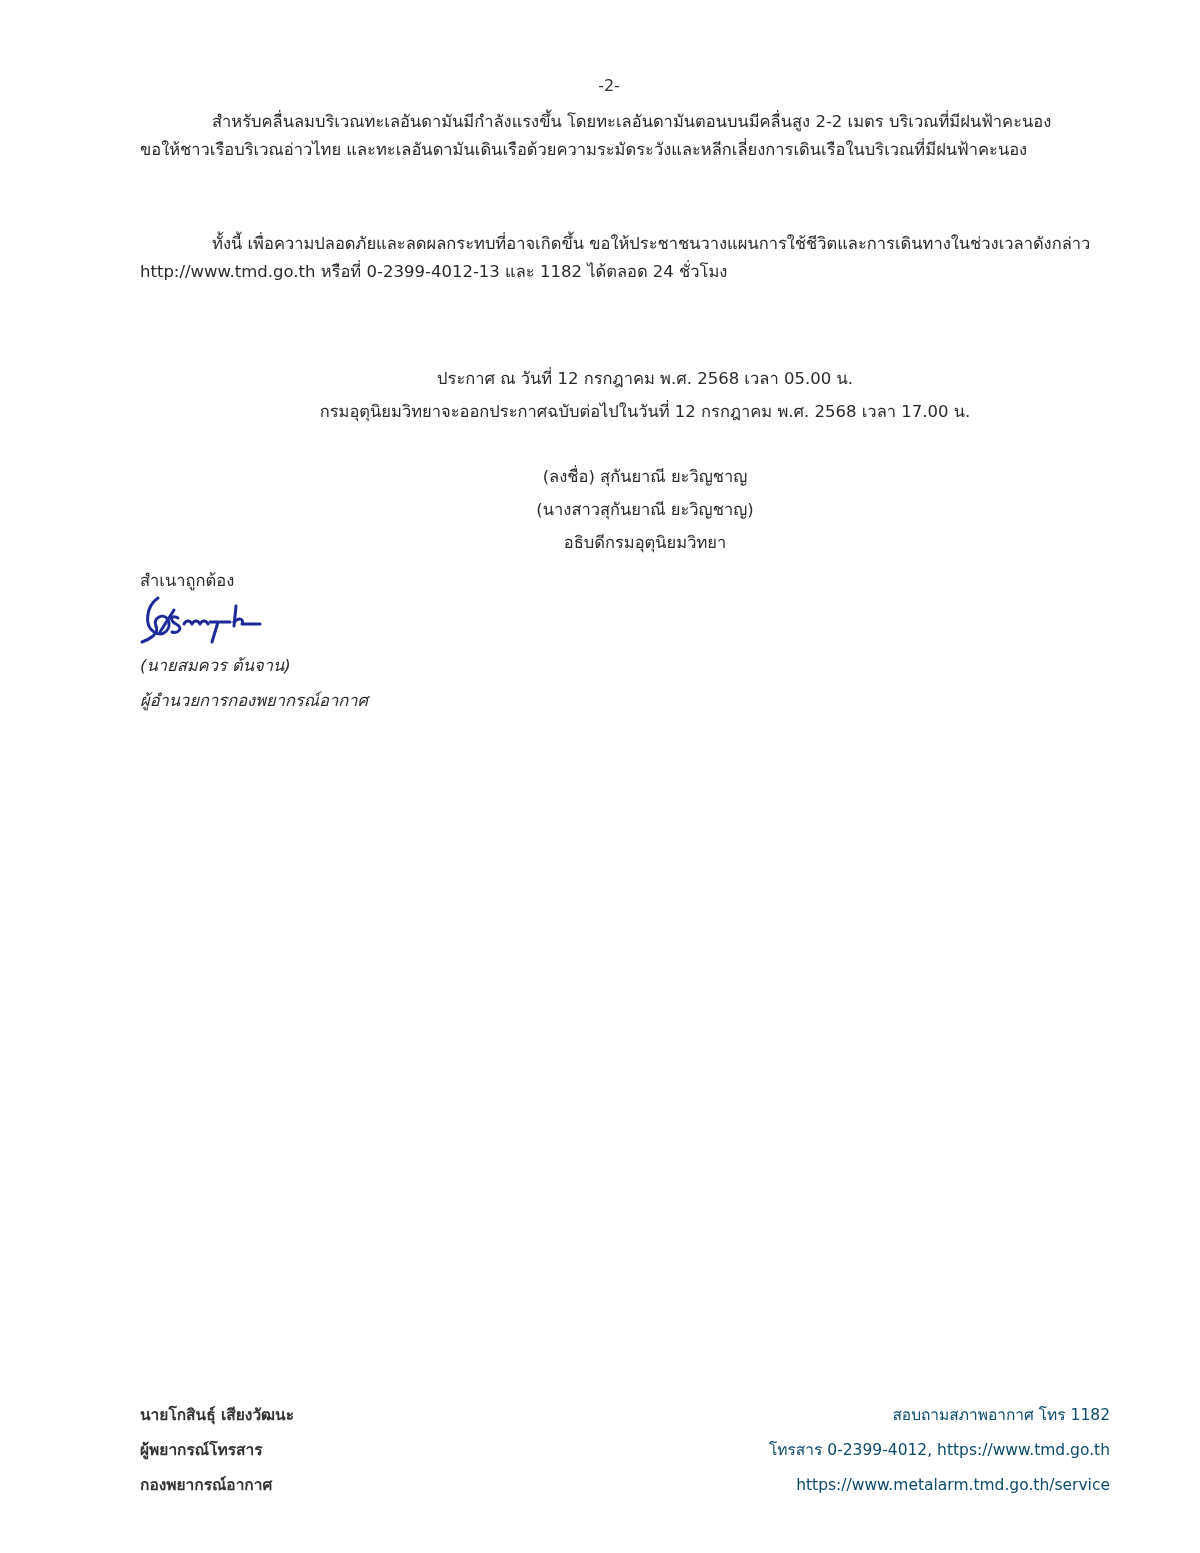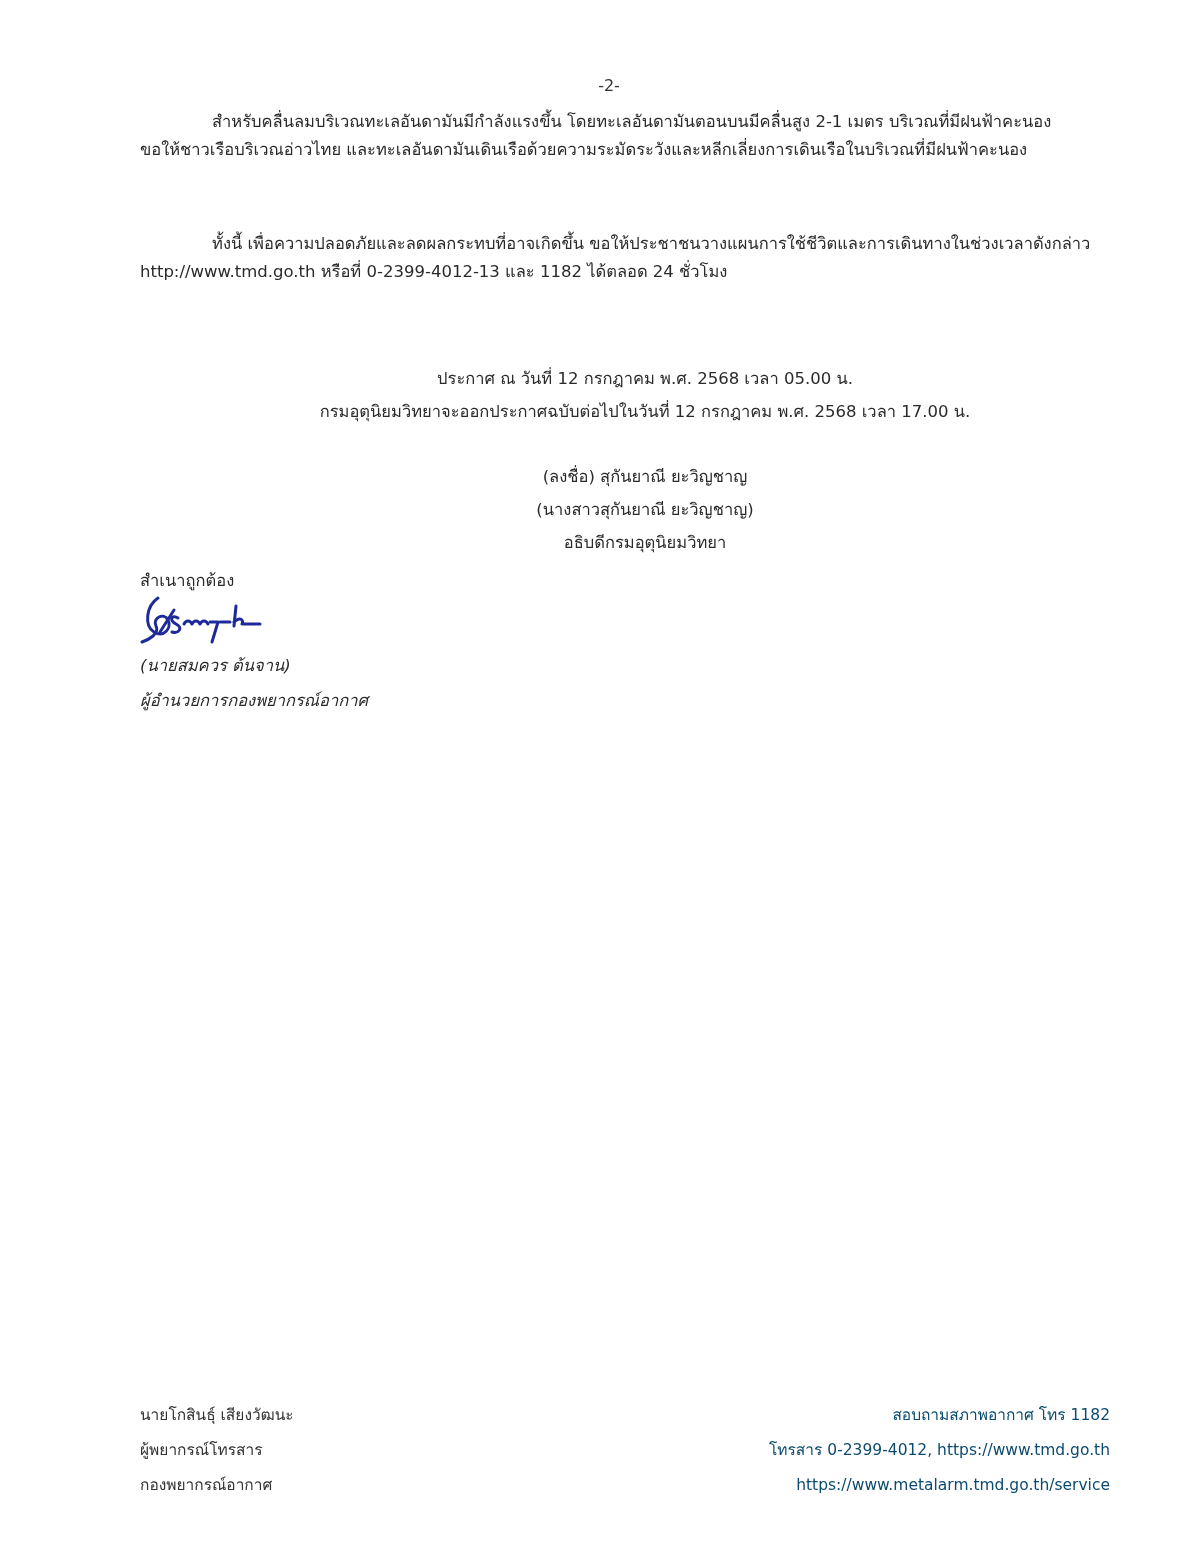--- a/index.html
+++ b/index.html
@@ -14,33 +14,33 @@
   .para .line { display: block; white-space: nowrap; }
   .para .indent { padding-left: 72px; }
   .p1 { top: 108px; }
   .p2 { top: 230px; }
   .center { position: absolute; left: 0; width: 1290px; text-align: center; font-size: 16.5px; line-height: 33px; }
   .ann { top: 362px; }
   .sig { position: absolute; left: 0; width: 1290px; text-align: center; font-size: 16.5px; line-height: 33px; top: 460px; }
   .copy { position: absolute; left: 140px; top: 566px; font-size: 16.5px; line-height: 30px; }
   .signature { position: absolute; left: 138px; top: 592px; width: 130px; height: 54px; }
   .copy2 { position: absolute; left: 140px; top: 648px; font-size: 16.5px; line-height: 35px; font-style: italic; }
-  .foot-left { position: absolute; left: 140px; top: 1398px; font-size: 15.5px; line-height: 35px; color: #333; }
+  .foot-left { position: absolute; left: 140px; top: 1398px; font-size: 15.5px; line-height: 35px; color: #333; font-weight: bold; }
   .foot-right { position: absolute; right: 90px; top: 1398px; font-size: 15.5px; line-height: 35px; text-align: right; color: #0c4a6e; }
   .foot-left span, .foot-right span, .copy span, .copy2 span, .sig span, .center span { display: block; }
 </style>
 </head>
 <body>
 
 <div class="page">
 
   <div class="pnum">-2-</div>
 
   <div class="para p1">
-    <span class="line indent">สำหรับคลื่นลมบริเวณทะเลอันดามันมีกำลังแรงขึ้น โดยทะเลอันดามันตอนบนมีคลื่นสูง 2-1 เมตร บริเวณที่มีฝนฟ้าคะนอง</span>
+    <span class="line indent">สำหรับคลื่นลมบริเวณทะเลอันดามันมีกำลังแรงขึ้น โดยทะเลอันดามันตอนบนมีคลื่นสูง 2-2 เมตร บริเวณที่มีฝนฟ้าคะนอง</span>
     <span class="line">ขอให้ชาวเรือบริเวณอ่าวไทย และทะเลอันดามันเดินเรือด้วยความระมัดระวังและหลีกเลี่ยงการเดินเรือในบริเวณที่มีฝนฟ้าคะนอง</span>
   </div>
 
   <div class="para p2">
     <span class="line indent">ทั้งนี้ เพื่อความปลอดภัยและลดผลกระทบที่อาจเกิดขึ้น ขอให้ประชาชนวางแผนการใช้ชีวิตและการเดินทางในช่วงเวลาดังกล่าว</span>
     <span class="line">http://www.tmd.go.th หรือที่ 0-2399-4012-13 และ 1182 ได้ตลอด 24 ชั่วโมง</span>
   </div>
 
   <div class="center ann">
     <span>ประกาศ ณ วันที่ 12 กรกฎาคม พ.ศ. 2568 เวลา 05.00 น.</span>

